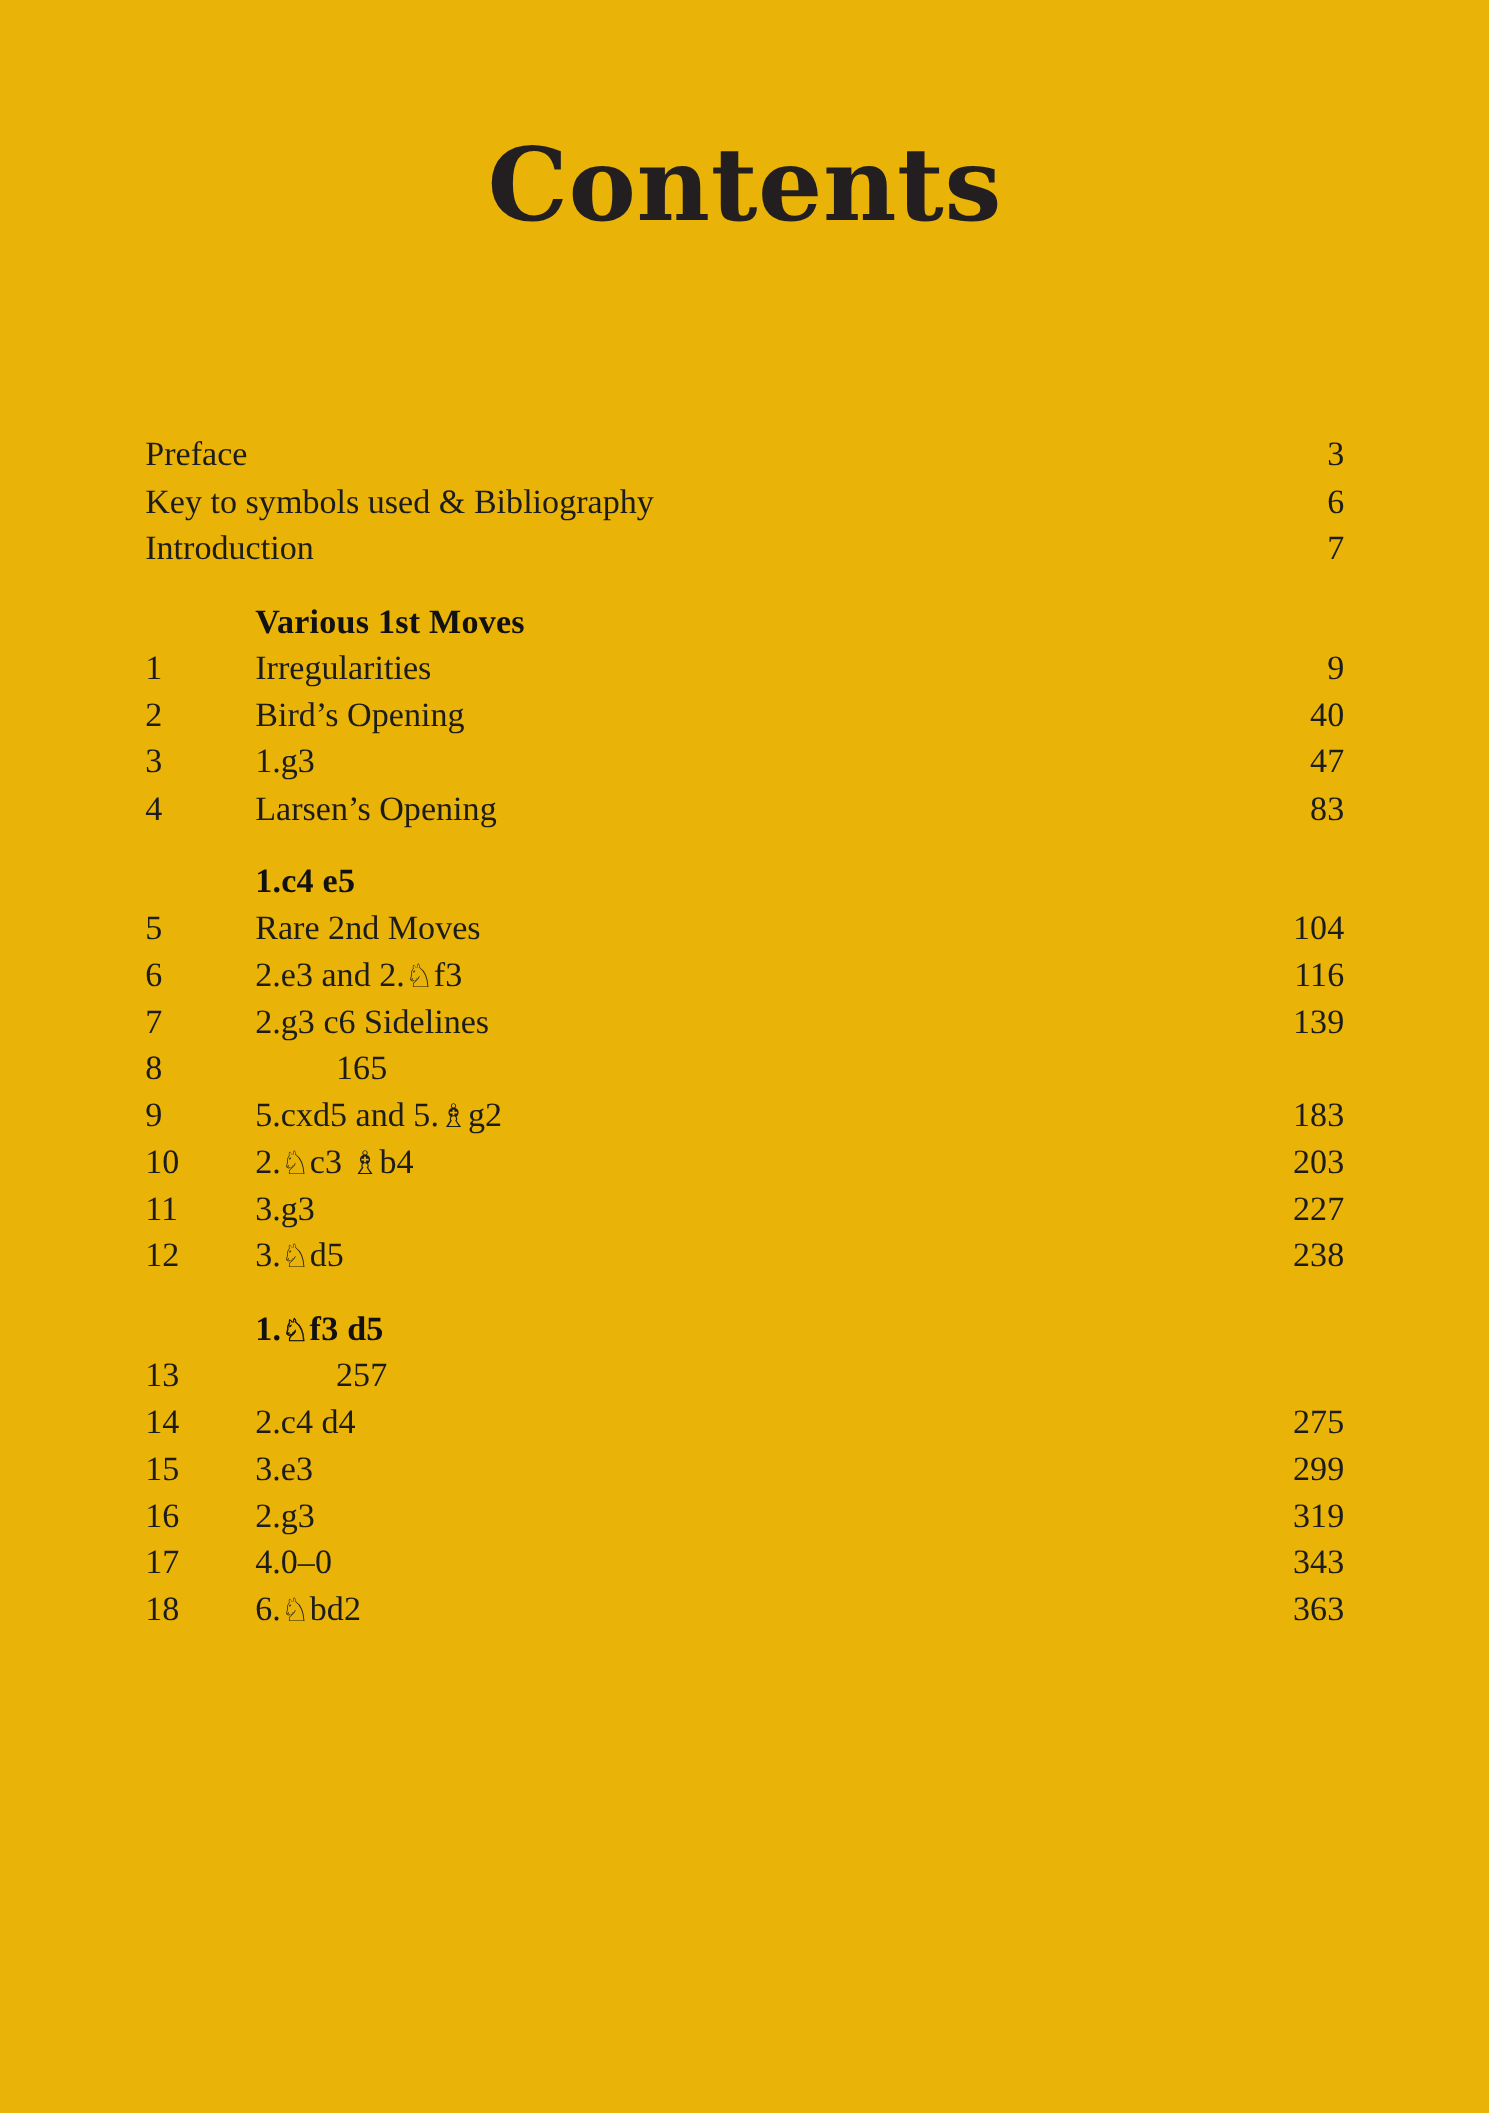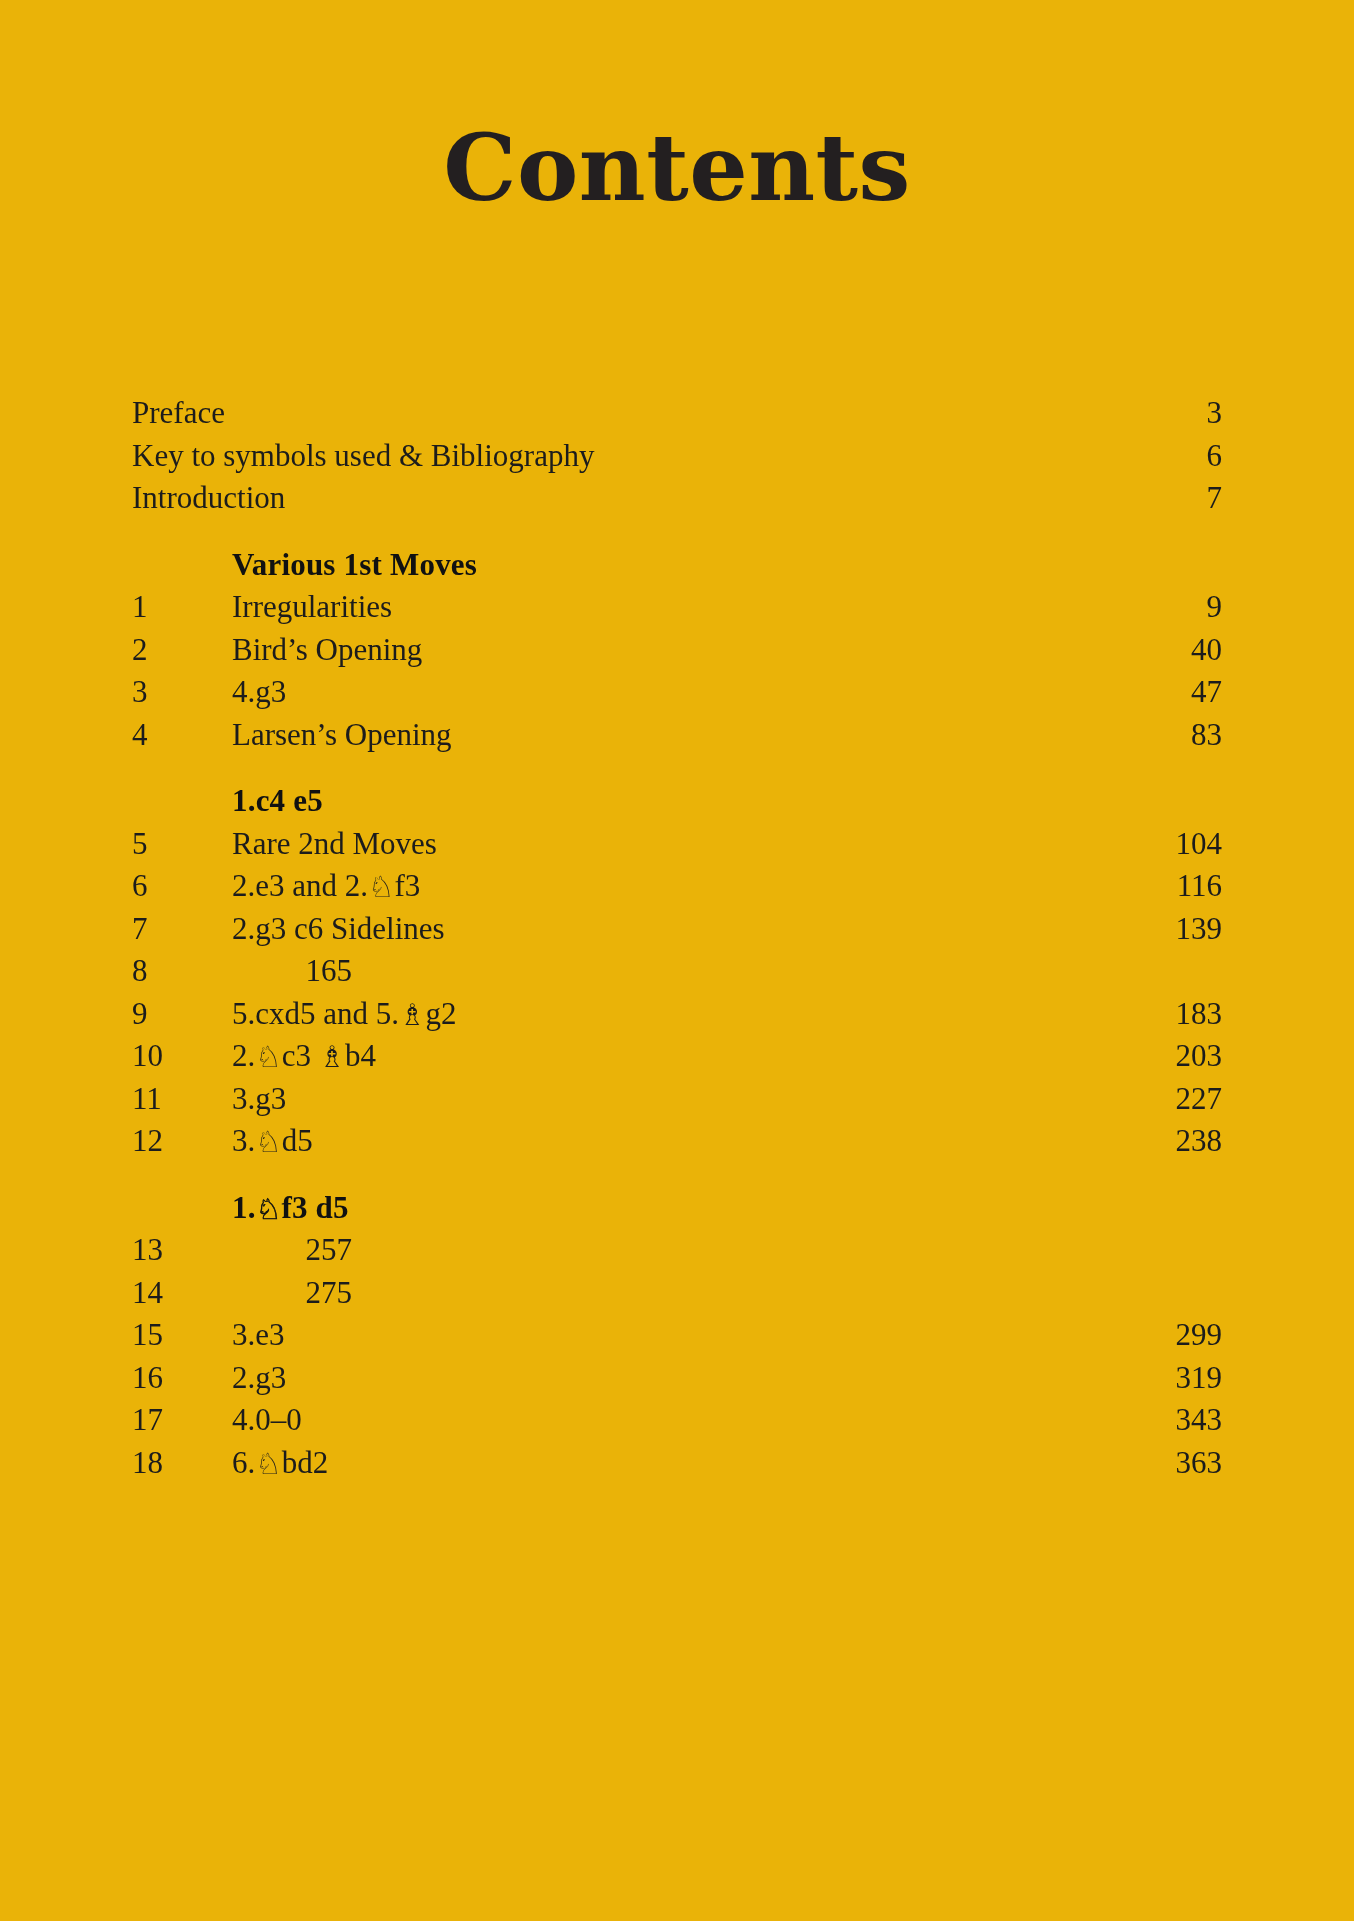--- a/index.html
+++ b/index.html
@@ -164,21 +164,21 @@
         <span class="label">Irregularities</span>
         <span class="pageno">9</span>
       </div>
       <div class="row">
         <span class="num">2</span>
         <span class="label">Bird’s Opening</span>
         <span class="pageno">40</span>
       </div>
       <div class="row">
         <span class="num">3</span>
-        <span class="label">4.g3</span>
+        <span class="label">1.g3</span>
         <span class="pageno">47</span>
       </div>
       <div class="row">
         <span class="num">4</span>
         <span class="label">Larsen’s Opening</span>
         <span class="pageno">83</span>
       </div>
     </div>
 
     <div class="section">
@@ -233,20 +233,21 @@
         <span class="num"></span>
         <span class="label">1.<span class="piece">♘</span>f3 d5</span>
         <span class="pageno"></span>
       </div>
       <div class="row">
         <span class="num">13</span>
         <span class="pageno">257</span>
       </div>
       <div class="row">
         <span class="num">14</span>
+        <span class="label">2.c4 d4</span>
         <span class="pageno">275</span>
       </div>
       <div class="row">
         <span class="num">15</span>
         <span class="label">3.e3</span>
         <span class="pageno">299</span>
       </div>
       <div class="row">
         <span class="num">16</span>
         <span class="label">2.g3</span>

